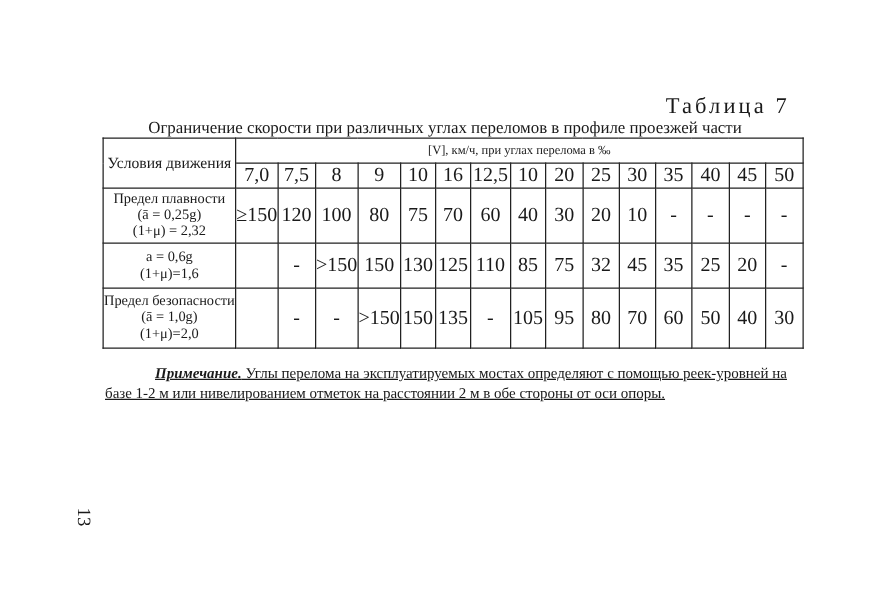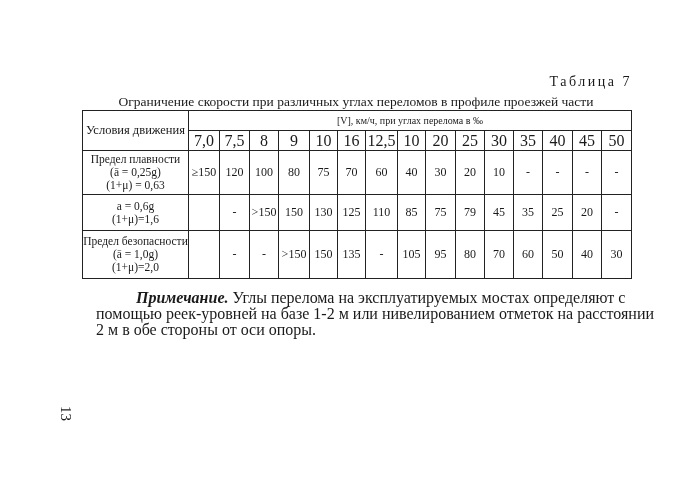--- a/index.html
+++ b/index.html
@@ -1,41 +1,42 @@
 <!DOCTYPE html>
 <html><head>
 <meta charset="utf-8">
 <style>
   html, body { margin:0; padding:0; }
   body {
     width:700px; height:493px; background:#ffffff; position:relative; overflow:hidden;
     font-family:"Liberation Serif", serif; color:#1a1a1a;
   }
   .table-label {
-    position:absolute; top:74px; right:68px; font-size:14px; letter-spacing:2.5px;
+    position:absolute; top:74px; right:68px; font-size:18px; letter-spacing:2.5px;
   }
   .caption {
     position:absolute; top:94px; left:0; width:712px; text-align:center; font-size:13.5px;
   }
   table.main {
     position:absolute; top:110px; left:82px; border-collapse:collapse;
     font-size:12px; table-layout:fixed;
   }
   table.main td, table.main th {
     border:1px solid #222; padding:0; text-align:center; vertical-align:middle;
     font-weight:normal;
   }
   th.cond-head { font-weight:bold; font-size:12.5px; }
   th.v-head { height:19px; font-size:10px; }
   th.angle { height:19px; font-size:16px; }
   td.cond { text-align:left; padding-left:2px; line-height:13px; font-size:11.5px; }
-  td.val { font-size:12px; }
+  td.val { font-size:16px; }
   .note {
-    position:absolute; top:290px; left:96px; width:560px; font-size:16px; line-height:16px;
+    position:absolute; top:290px; left:84px; width:560px; font-size:12px; line-height:16px;
     text-indent:40px;
+    text-decoration:underline;
   }
   .note b { font-style:italic; font-weight:bold; }
   .page-num {
     position:absolute; left:58px; top:405px; font-size:15px; transform:rotate(90deg);
     transform-origin:center;
   }
 </style>
 </head>
 <body>
 
@@ -82,21 +83,21 @@
       <th class="angle">40</th>
       <th class="angle">45</th>
       <th class="angle">50</th>
     </tr>
   </thead>
   <tbody>
     <tr style="height:44px">
       <td class="cond">
         <div>Предел плавности</div>
         <div>(ā = 0,25g)</div>
-        <div>(1+μ) = 0,63</div>
+        <div>(1+μ) = 2,32</div>
       </td>
       <td class="val"><span style="text-decoration:none">≥150</span></td>
       <td class="val">120</td>
       <td class="val">100</td>
       <td class="val">80</td>
       <td class="val">75</td>
       <td class="val">70</td>
       <td class="val">60</td>
       <td class="val">40</td>
       <td class="val">30</td>
@@ -114,21 +115,21 @@
       </td>
       <td class="val"></td>
       <td class="val">-</td>
       <td class="val">&gt;150</td>
       <td class="val">150</td>
       <td class="val">130</td>
       <td class="val">125</td>
       <td class="val">110</td>
       <td class="val">85</td>
       <td class="val">75</td>
-      <td class="val">79</td>
+      <td class="val">32</td>
       <td class="val">45</td>
       <td class="val">35</td>
       <td class="val">25</td>
       <td class="val">20</td>
       <td class="val">-</td>
     </tr>
     <tr style="height:48px">
       <td class="cond">
         <div>Предел безопасности</div>
         <div>(ā = 1,0g)</div>

